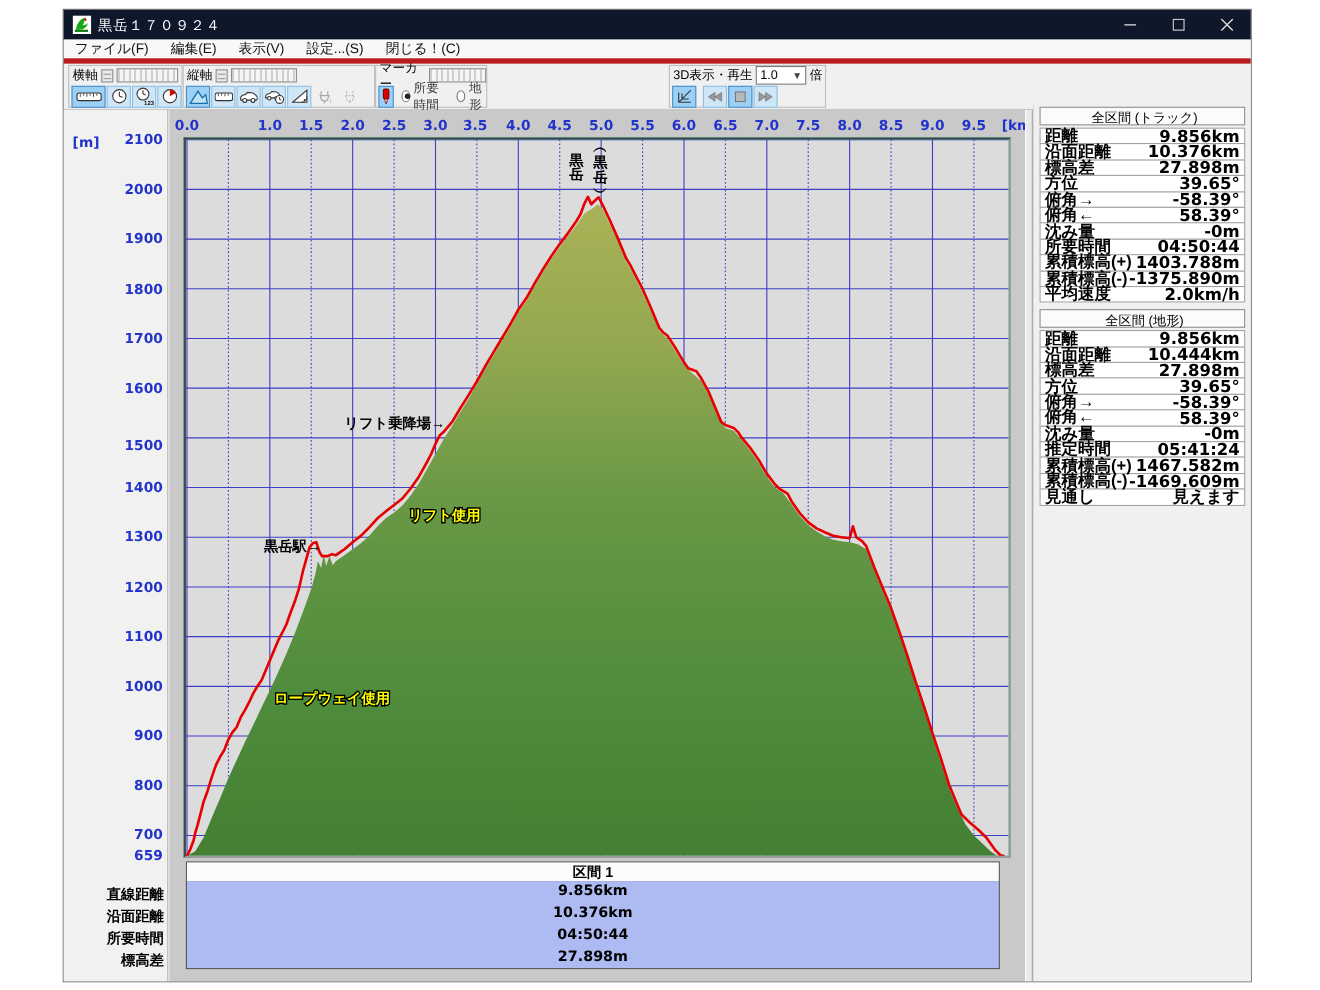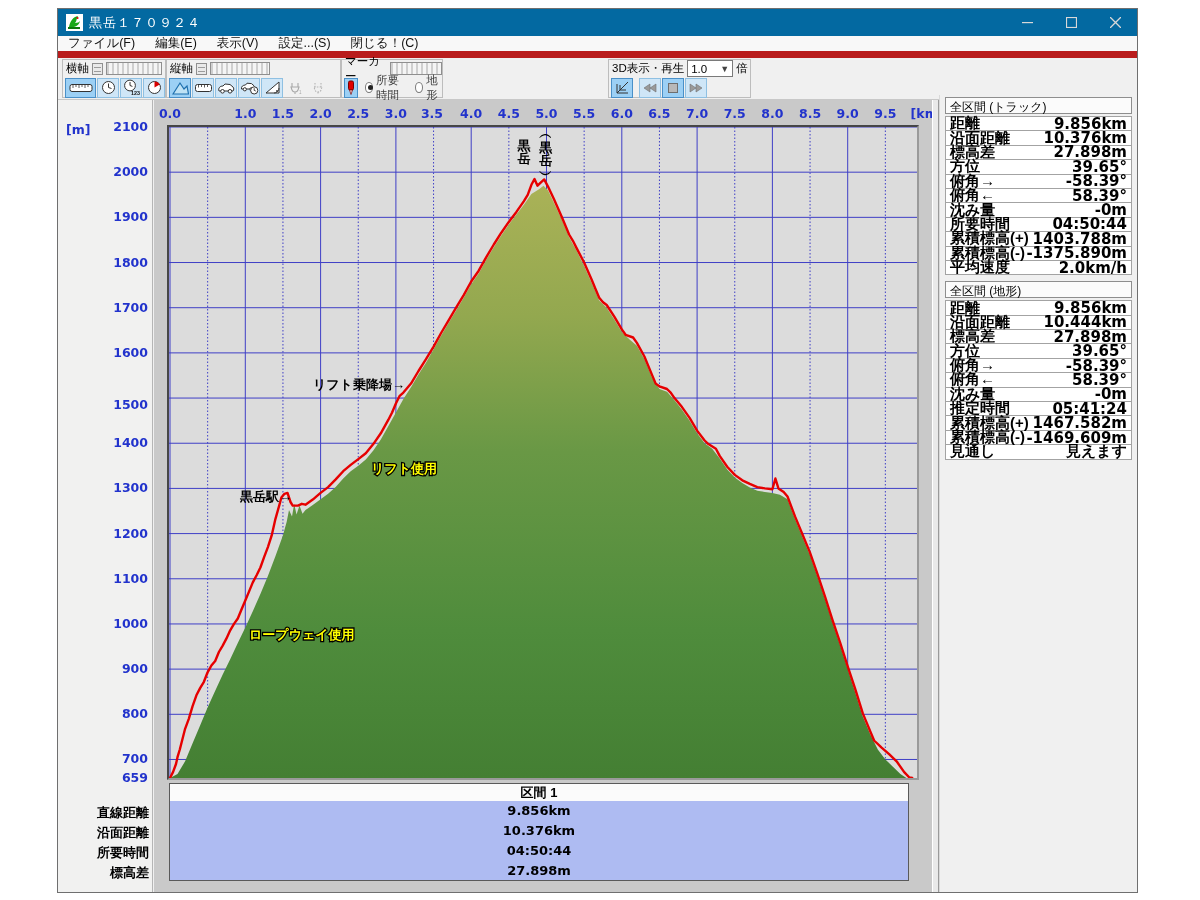--- a/index.html
+++ b/index.html
@@ -2,28 +2,28 @@
 <html><head>
 <meta charset="utf-8">
 <style>
   * { margin:0; padding:0; box-sizing:border-box; }
   html,body { width:1200px; height:900px; background:#ffffff;
     font-family:"Liberation Sans","DejaVu Sans",sans-serif; }
   .page { position:relative; width:1200px; height:900px; background:#fff; overflow:hidden; }
   .window { position:absolute; left:57px; top:8px; width:1081px; height:885px;
     border:1px solid #6f6f6f; background:#f0f0f0; }
   
-  .titlebar { height:27px; background:#0369a1; display:flex; align-items:center; color:#fff; }
+  .titlebar { height:27px; background:#0f172a; display:flex; align-items:center; color:#fff; }
   .app-icon { width:17px; height:17px; margin:0 6px 0 8px; }
   .title-text { font-size:13px; letter-spacing:1px; }
   .tb-caption-btns { margin-left:auto; display:flex; height:100%; }
   .cap-btn { width:44px; height:100%; display:flex; align-items:center; justify-content:center;
     color:#dcdcdc; font-size:14px; }
   
-  .menubar { height:22px; background:#f8f8f8; border-bottom:7px solid #b91c1c;
+  .menubar { height:22px; background:#f8f8f8; border-bottom:5px solid #b91c1c;
     display:flex; align-items:center; font-size:12.5px; color:#111; }
   .menu-item { padding:0 10px; height:100%; display:flex; align-items:center; }
   
   .toolbar { position:relative; height:42px; background:#f0f0f0; border-bottom:1px solid #c8c8c8; }
   .tgroup { position:absolute; top:1px; height:39px; border:1px solid #bdbdbd; background:#f0f0f0; }
   .trow1 { display:flex; align-items:center; height:17px; padding-left:3px; font-size:11.5px; color:#000; gap:3px; }
   .trow2 { display:flex; align-items:center; height:21px; padding-left:2px; gap:1px; }
   .grip { width:11px; height:12px; border:1px solid #8f8f8f; background:#e9e9e9;
     background-image:linear-gradient(#9c9c9c,#9c9c9c),linear-gradient(#9c9c9c,#9c9c9c);
     background-size:7px 1px,7px 1px; background-position:1px 3px,1px 7px; background-repeat:no-repeat; }
@@ -58,21 +58,21 @@
     font-family:"DejaVu Sans",sans-serif; }
   
   .bt-header { position:absolute; left:111px; top:683px; width:740px; height:19px; background:#fbfbfb;
     border:1px solid #5a5a5a; text-align:center; font-weight:bold; font-size:13px; line-height:17px; color:#000; }
   .bt-box { position:absolute; left:111px; top:701px; width:740px; height:80px; background:#aebbf2;
     border:1px solid #5a5a5a; border-top:none; }
   .bt-row { height:20px; text-align:center; font-weight:bold; font-size:13px; line-height:20px;
     color:#000; font-family:"DejaVu Sans",sans-serif; }
   .bt-label { position:absolute; width:88px; text-align:right; font-weight:bold; font-size:13px; color:#000; }
   
-  .gsec { margin-bottom:6px; }
+  .gsec { margin-bottom:6px;text-align:center; }
   .gsec-header { height:17px; background:#fbfbfb; border:1px solid #8e8e8e; font-size:12px;
     padding:1px 0 0 4px; color:#000; margin-bottom:3px; }
   .stat-row { height:15.4px; display:flex; justify-content:space-between; align-items:center;
     padding:0 4px; background:#fff; border:1px solid #a3a3a3; margin-top:-1px;
     font-size:15px; font-weight:bold; color:#000; }
   .stat-row .val { font-family:"DejaVu Sans",sans-serif; }
   svg text { font-family:"Liberation Sans","DejaVu Sans",sans-serif; }
 </style>
 </head>
 <body>

